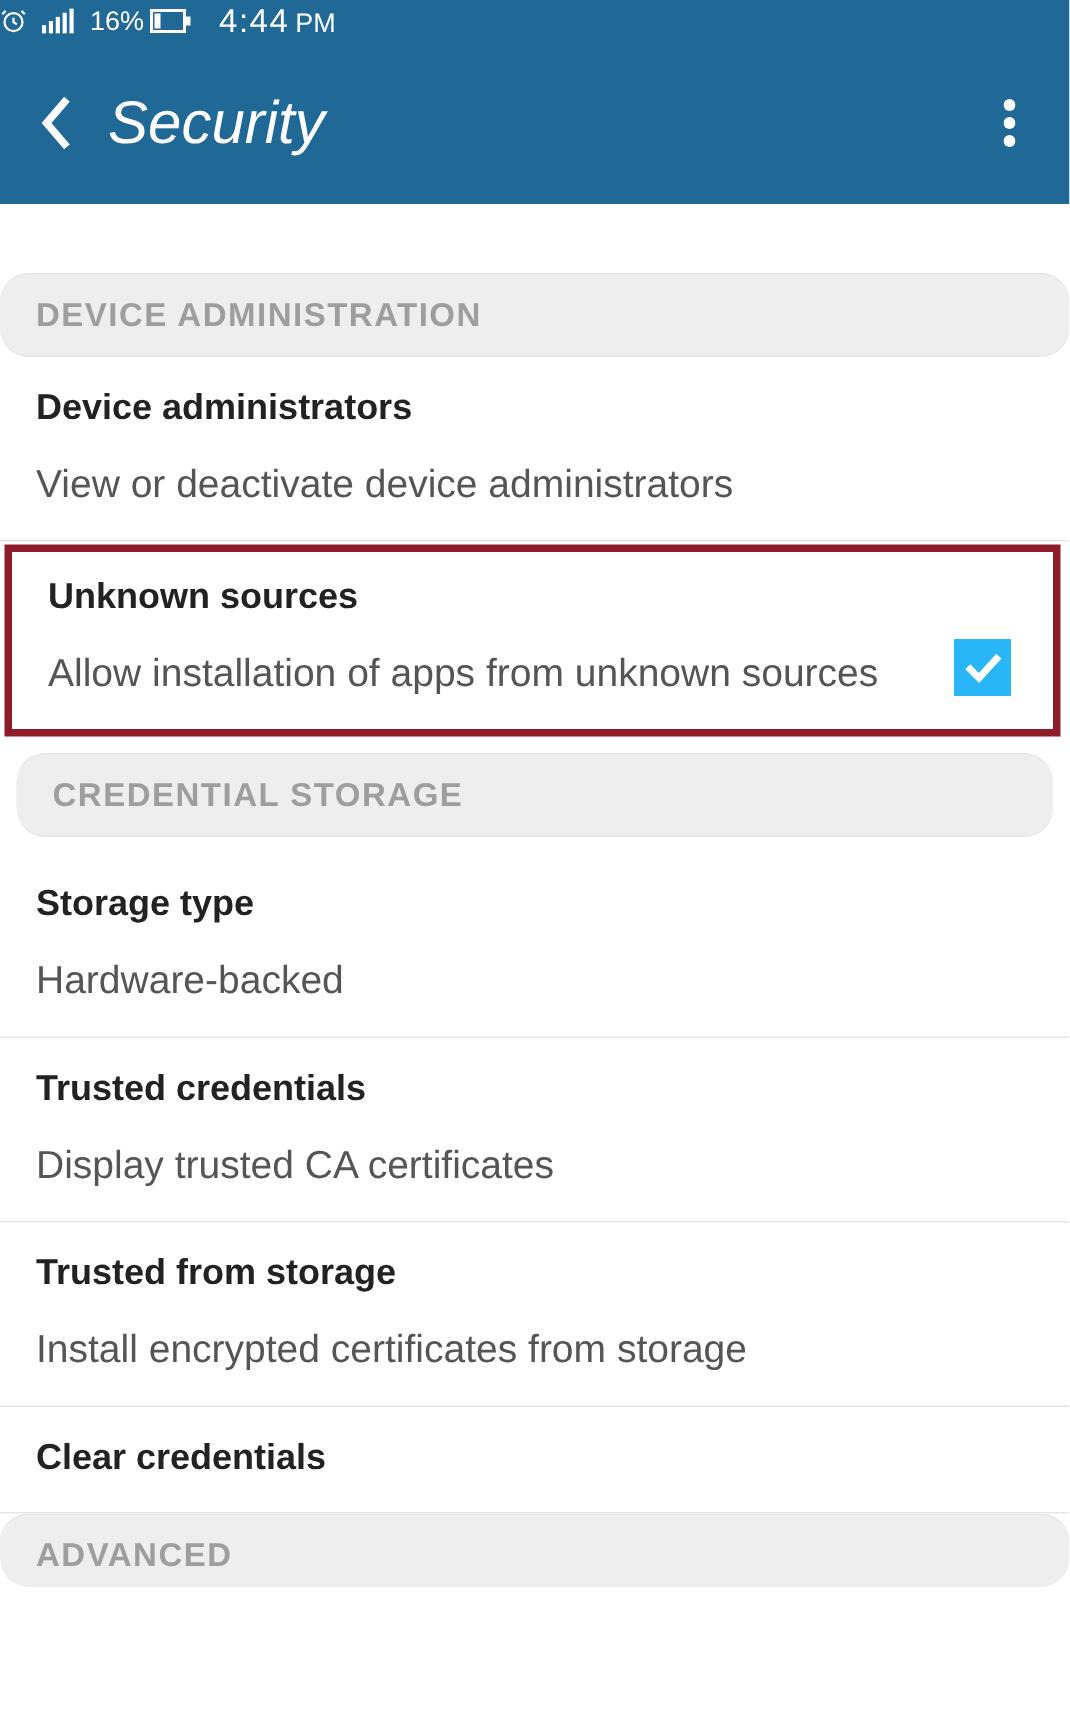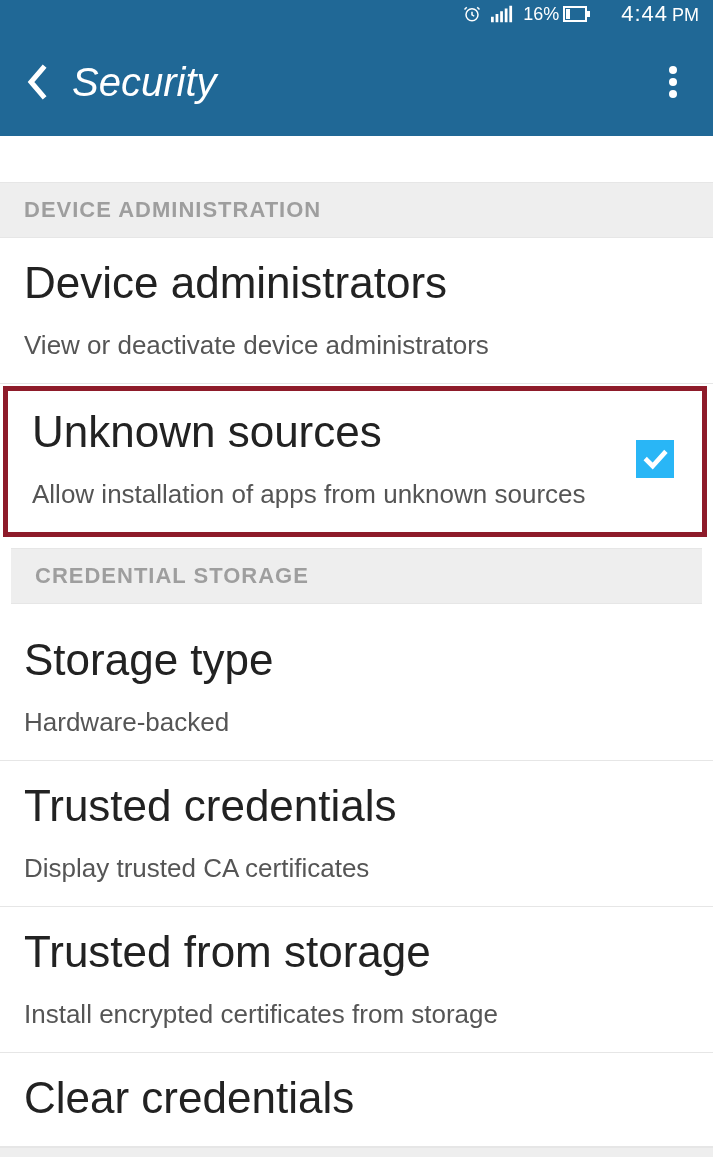--- a/index.html
+++ b/index.html
@@ -1,33 +1,33 @@
 <!DOCTYPE html>
 <html><head>
 <meta charset="utf-8">
 <style>
   * { box-sizing: border-box; margin: 0; padding: 0; }
   html, body { width: 713px; height: 1157px; font-family: "Helvetica Neue", Arial, sans-serif; background: #fff; color: #222; }
-  .status-bar { height: 28px; background: #206896; color: #fff; display: flex; justify-content: flex-end; align-items: center; padding-right: 14px; gap: 10px; font-size: 18px; font-weight: 400; }
+  .status-bar { height: 28px; background: #206896; color: #fff; display: flex; justify-content: flex-start; align-items: center; padding-right: 14px; gap: 10px; font-size: 18px; font-weight: 400; }
   .status-bar .battery-pct { display:flex; align-items:center; gap:4px; }
-  .status-bar .time { margin-left: 20px; display:flex; align-items:baseline; gap:4px;}
+  .status-bar .time { margin-left: 8px; display:flex; align-items:baseline; gap:4px;}
   .status-bar .time .hm { font-size:22px; font-weight:300; letter-spacing:1px;}
   .status-bar .time .ampm { font-size:18px; font-weight:400;}
   .app-bar { height: 108px; background: #206896; color: #fff; display: flex; align-items: center; padding: 0 20px; position: relative; }
   .app-bar .back { width: 32px; height: 48px; display:flex; align-items:center; justify-content:center; }
   .app-bar .title { font-size: 40px; font-weight: 400; margin-left: 20px; font-style: italic; }
   .app-bar .overflow { position: absolute; right: 24px; top: 50%; transform: translateY(-50%); width: 32px; height: 48px; display:flex; align-items:center; justify-content:center; }
   .spacer-top { height: 46px; background: #ffffff; }
-  .section-header { background: #eeeeee; color: #9e9e9e; font-size: 22px; font-weight: 700; letter-spacing: 1px; padding: 14px 24px; border-top: 1px solid #e6e6e6; border-bottom: 1px solid #e6e6e6; }
+  .section-header { background: #eeeeee; color: #9e9e9e; font-size: 22px; font-weight: 700; letter-spacing: 1px; padding: 14px 24px; border-top: 1px solid #e6e6e6; border-bottom: 1px solid #e6e6e6; border-radius: 19px; }
   .list-item { padding: 20px 24px 22px 24px; border-bottom: 1px solid #e6e6e6; display:flex; align-items:center; gap:16px; }
   .list-item .texts { flex:1 1 auto; }
-  .item-title { font-size: 44px; font-weight: 400; color: #222; line-height: 1.15; }
+  .item-title { font-size: 24px; font-weight: 700; color: #222; line-height: 1.15; }
   .item-sub { font-size: 26px; font-weight: 300; color: #555; line-height: 1.25; margin-top: 20px; }
   .highlight-box { border: 5px solid #8e1b2a; margin: 2px 6px 0 3px; }
-  .highlight-box .list-item { border-bottom: none; padding-top: 16px; }
+  .highlight-box .list-item { border-bottom: none; padding-top: 16px; align-items: flex-end; }
   .checkbox-box { width: 38px; height: 38px; background: #29b6f6; display:flex; align-items:center; justify-content:center; flex:0 0 auto; margin-right: 4px;}
   .section-gap { margin: 11px; }
   .sig-icon, .alarm-icon, .batt-icon { display:inline-flex; align-items:center; }
   svg { display:block; }
 </style>
 </head>
 <body>
 
 <div class="status-bar">
   <span class="alarm-icon">

